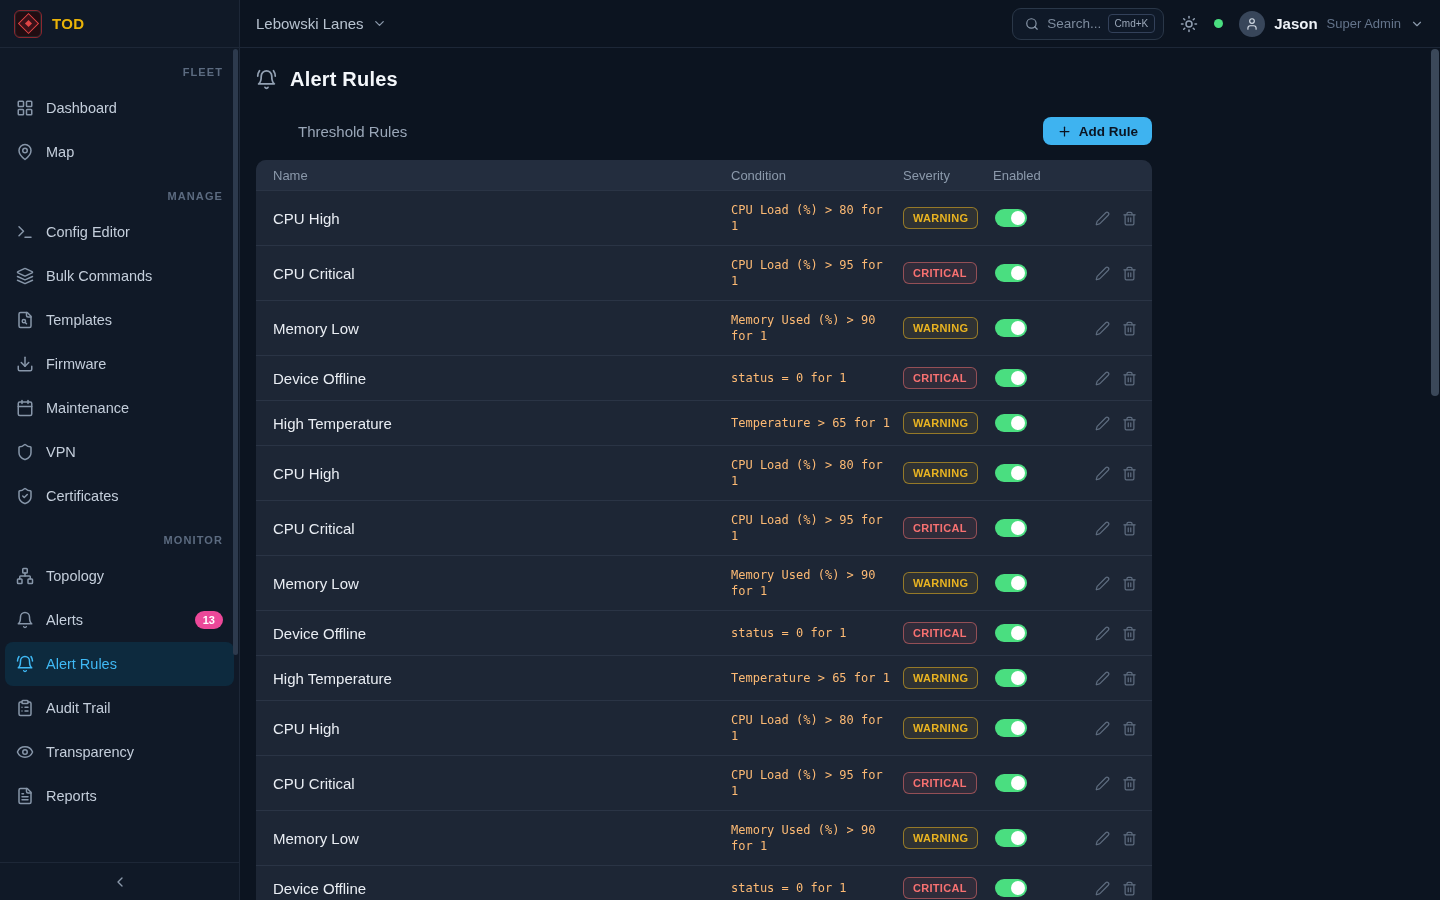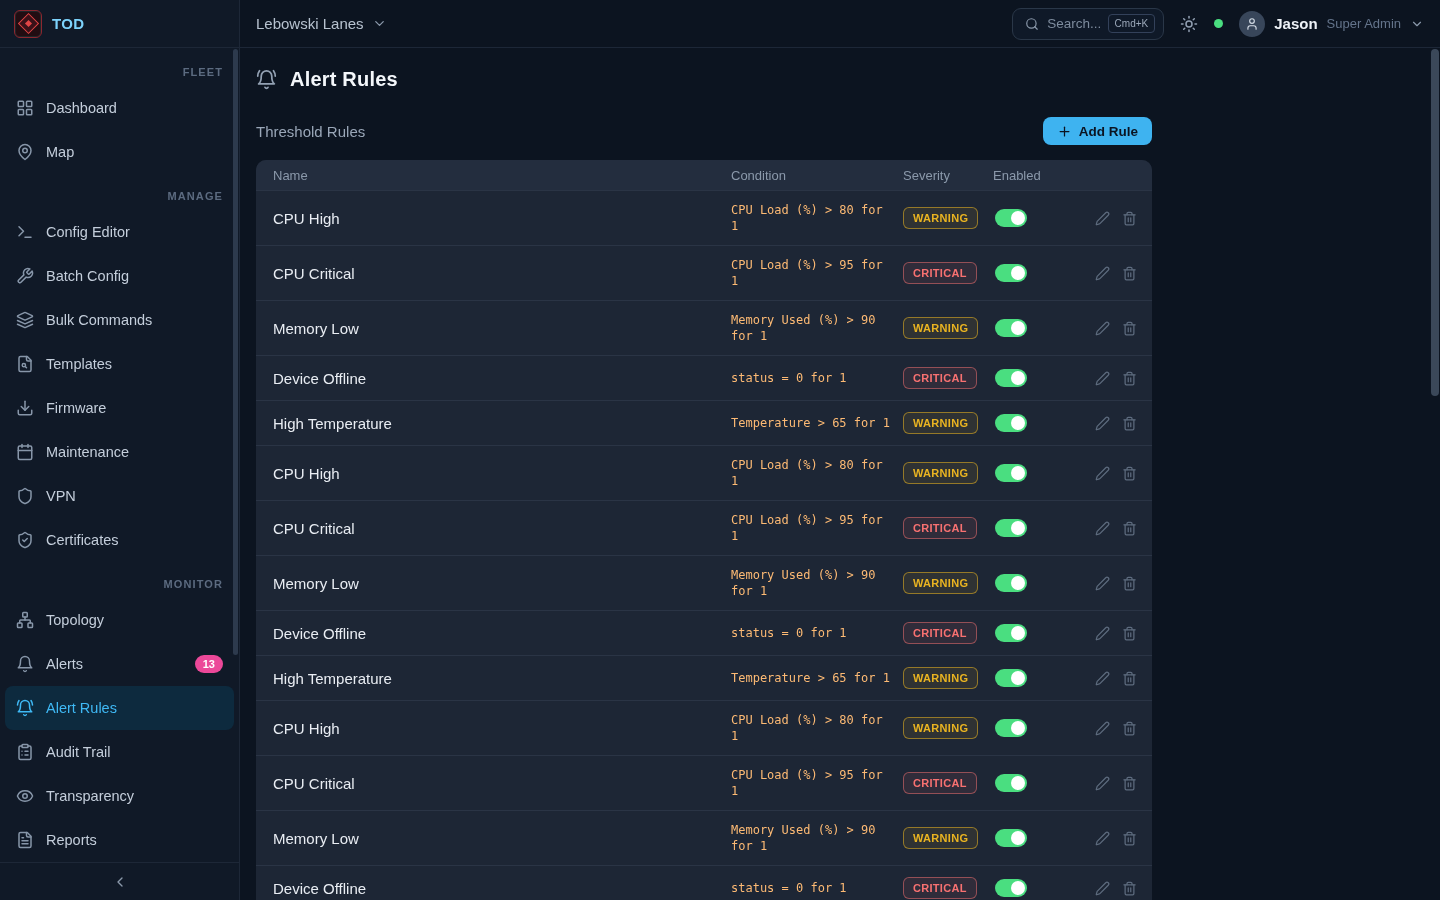--- a/index.html
+++ b/index.html
@@ -14,21 +14,21 @@
              border-right:1px solid #1d2737; display:flex; flex-direction:column; flex:0 0 240px; }
   .sidebar-header { height:48px; display:flex; align-items:center; gap:10px; padding:0 14px;
                     border-bottom:1px solid #1d2737; flex:0 0 48px; }
   .logo-box { position:relative; width:28px; height:28px; border-radius:6px; background:#220d12;
               border:1px solid #8c2730; display:flex; align-items:center; justify-content:center;
               box-shadow:inset 0 0 0 1px rgba(20,90,90,.35); }
   .logo-box::before { content:""; width:13px; height:13px; border:1.5px solid #e04545;
                       background:#3a1118; transform:rotate(45deg); }
   .logo-box::after { content:""; position:absolute; width:5px; height:5px; background:#e04545;
                      transform:rotate(45deg); }
-  .logo-text { font-weight:700; font-size:15px; letter-spacing:.4px; color:#7dd3fc; }
+  .logo-text { font-weight:700; font-size:15px; letter-spacing:.4px; color:#eab308; }
 
   .sidebar nav { flex:1 1 auto; overflow:hidden; padding-top:2px;text-align:right; }
   .nav-section-label { padding:16px 16px 8px; font-size:11px; font-weight:700; letter-spacing:1.1px;
                        color:#5c6b80; text-transform:uppercase; }
   .nav-item { height:44px; display:flex; align-items:center; gap:12px; padding:0 16px;
               color:#c4cedb; font-size:14.5px; cursor:pointer; }
   .nav-item .nav-icon { color:#8796a9; flex:0 0 18px; }
   .nav-item .nav-icon svg { width:18px; height:18px; }
   .nav-item.active { background:#0d2a3e; border-radius:8px; margin:0 5px; padding:0 11px;
                      color:#3fb9f5; }
@@ -65,21 +65,21 @@
   .user-name { font-size:15px; color:#eef2f7; font-weight:600; }
   .user-role { font-size:13px; color:#64748b; }
   .user-menu .chev { color:#8b99ab; } .user-menu .chev svg { width:14px; height:14px; }
 
   .content { padding:20px 16px 0; }
   .page-title-row { display:flex; align-items:center; gap:13px; }
   .page-title-row .title-icon { color:#93a1b3; } .page-title-row .title-icon svg { width:21px; height:21px; }
   .page-title { font-size:20px; font-weight:700; color:#f4f7fa; letter-spacing:.2px; }
   .section-row { display:flex; align-items:center; justify-content:space-between; margin-top:26px;
                  width:896px; }
-  .section-title { font-size:15px; color:#9aa7b8; }
+  .section-title { font-size:15px; color:#9aa7b8;margin-left:42px; }
   .add-rule-btn { display:flex; align-items:center; gap:7px; background:#3eb3f0; color:#0b1422;
                   border:none; border-radius:8px; padding:0 14px; height:28px; font-size:13.5px;
                   font-weight:600; font-family:"Liberation Sans",sans-serif; cursor:pointer; }
   .add-rule-btn svg { width:15px; height:15px; }
 
   
   .rules-table { width:896px; margin-top:15px; background:#1d2635; border-radius:10px 10px 0 0;
                  overflow:hidden; }
   .t-grid { display:grid; grid-template-columns:475px 172px 90px 99px 1fr; align-items:center; }
   .t-header { background:#232d3e; height:30px; }
@@ -138,28 +138,20 @@
   </div>
         <div class="nav-section-label">MANAGE</div>
         <div class="nav-item">
     <span class="nav-icon">
             <svg viewBox="0 0 24 24" fill="none" stroke="currentColor" stroke-width="2" stroke-linecap="round" stroke-linejoin="round">
               <polyline points="4 17 10 11 4 5"></polyline>
               <line x1="12" x2="20" y1="19" y2="19"></line>
             </svg>
           </span>
     <span class="nav-label">Config Editor</span>
-  </div>
-        <div class="nav-item">
-    <span class="nav-icon">
-            <svg viewBox="0 0 24 24" fill="none" stroke="currentColor" stroke-width="2" stroke-linecap="round" stroke-linejoin="round">
-              <path d="M14.7 6.3a1 1 0 0 0 0 1.4l1.6 1.6a1 1 0 0 0 1.4 0l3.77-3.77a6 6 0 0 1-7.94 7.94l-6.91 6.91a2.12 2.12 0 0 1-3-3l6.91-6.91a6 6 0 0 1 7.94-7.94l-3.76 3.76z"></path>
-            </svg>
-          </span>
-    <span class="nav-label">Batch Config</span>
   </div>
         <div class="nav-item">
     <span class="nav-icon">
             <svg viewBox="0 0 24 24" fill="none" stroke="currentColor" stroke-width="2" stroke-linecap="round" stroke-linejoin="round">
               <path d="m12.83 2.18a2 2 0 0 0-1.66 0L2.6 6.08a1 1 0 0 0 0 1.83l8.58 3.91a2 2 0 0 0 1.66 0l8.58-3.9a1 1 0 0 0 0-1.83Z"></path>
               <path d="m22 17.65-9.17 4.16a2 2 0 0 1-1.66 0L2 17.65"></path>
               <path d="m22 12.65-9.17 4.16a2 2 0 0 1-1.66 0L2 12.65"></path>
             </svg>
           </span>
     <span class="nav-label">Bulk Commands</span>

